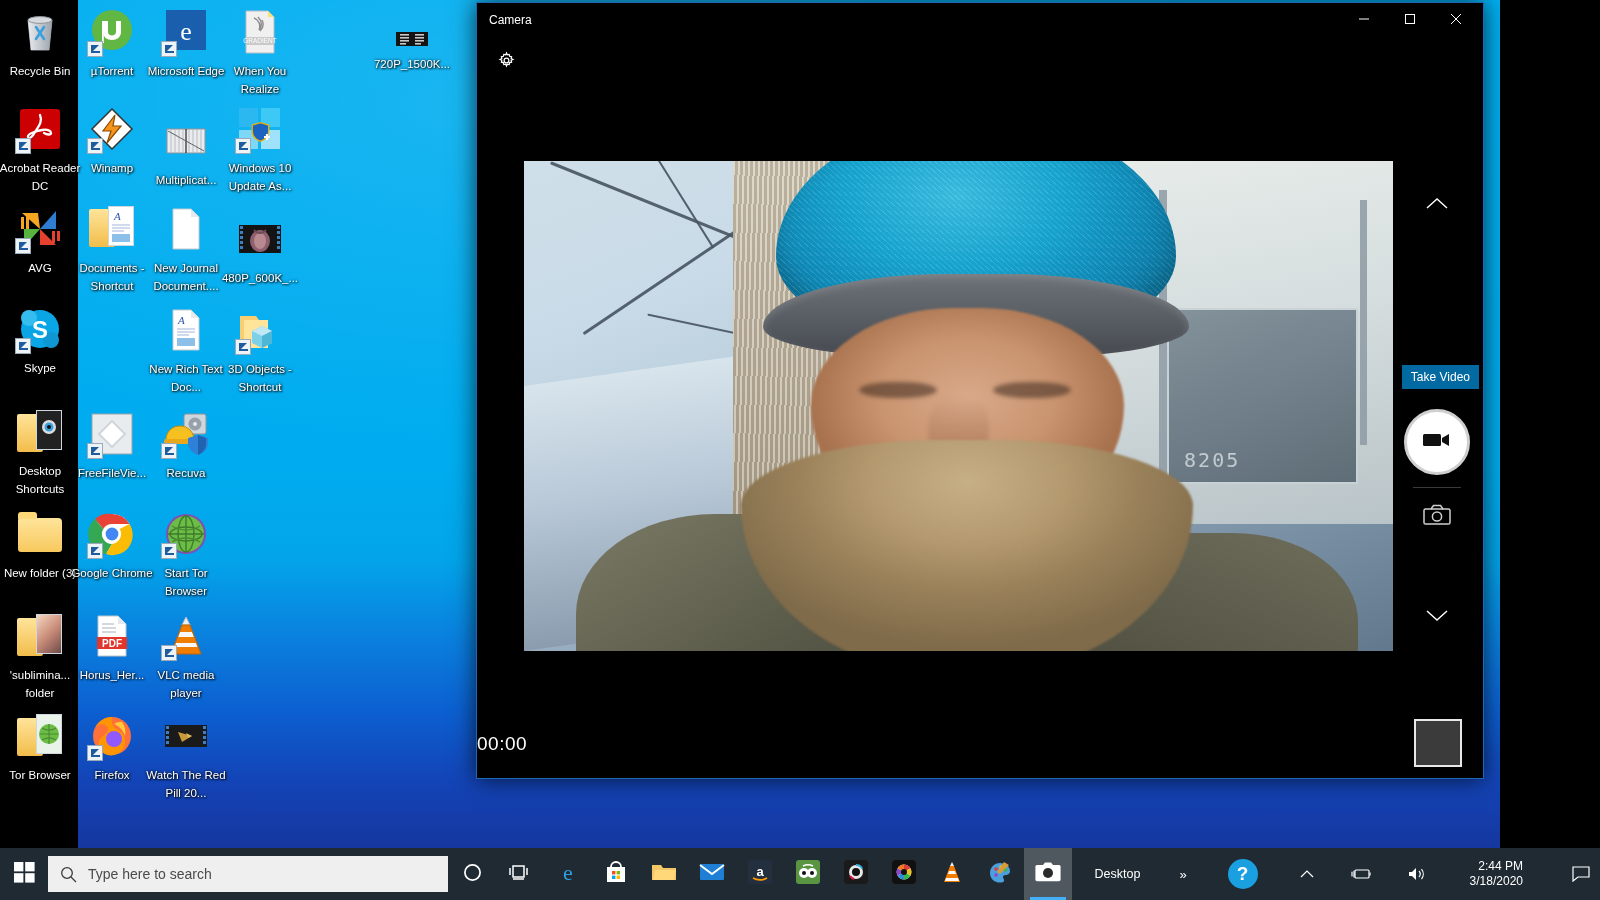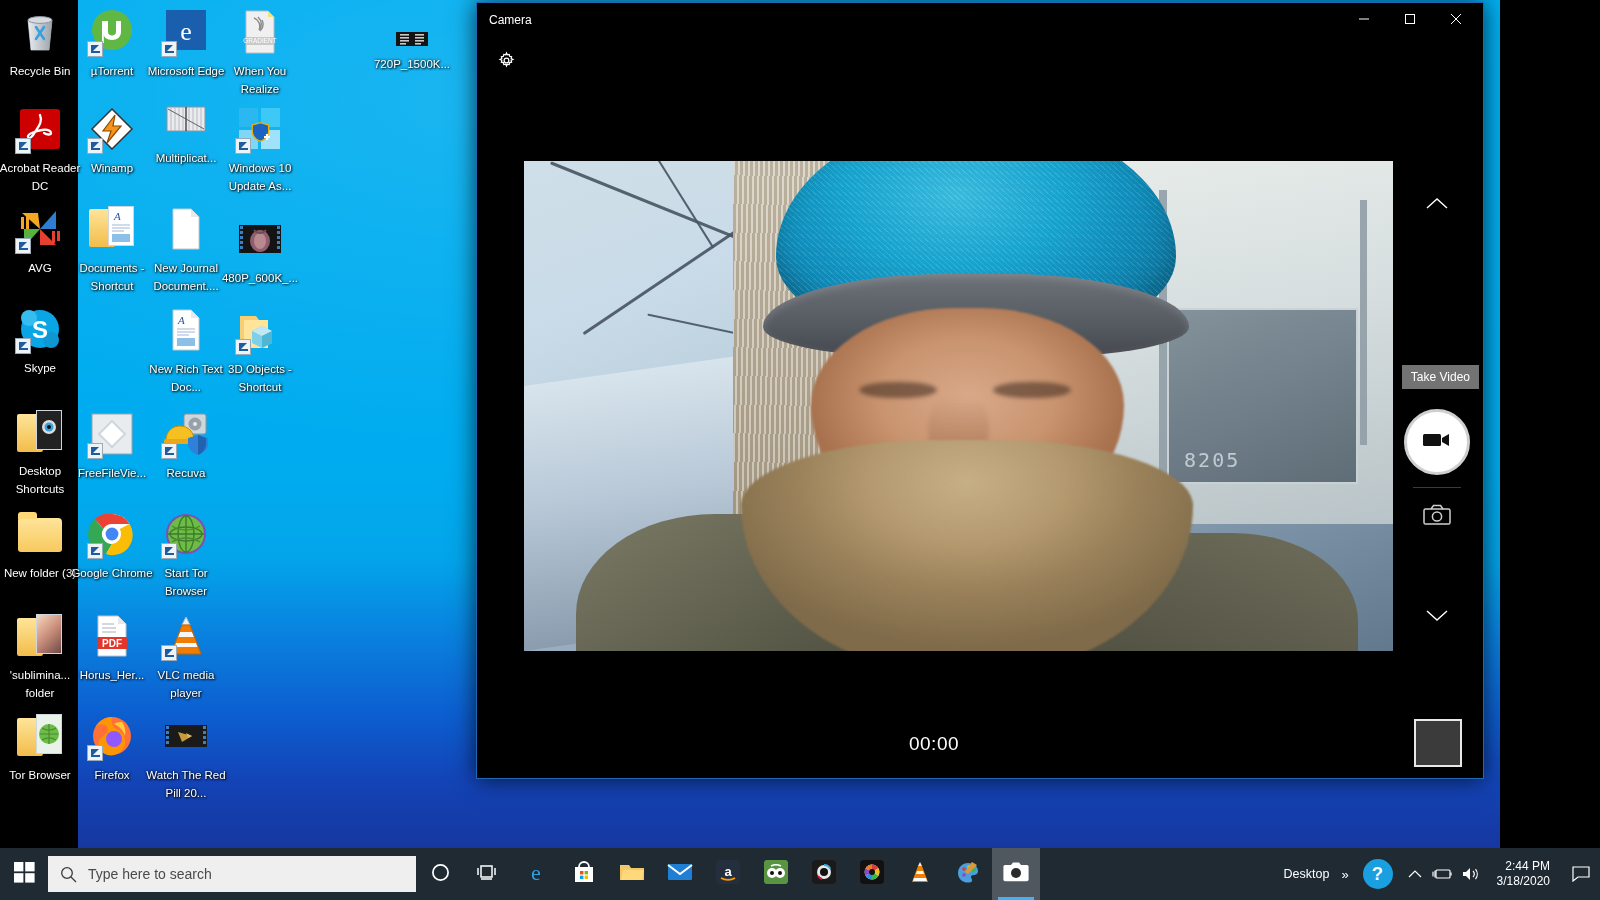--- a/index.html
+++ b/index.html
@@ -180,65 +180,65 @@
   #vp-blur{ position:absolute; inset:0; backdrop-filter:blur(.6px); }
 
   
   #cam-rail{ position:absolute; right:0; top:36px; width:92px; bottom:0; }
   .rail-chev{
     position:absolute; left:0; width:92px; height:40px;
     display:flex; align-items:center; justify-content:center; cursor:default;
   }
   #rail-up{ top:146px; } #rail-down{ top:558px; }
   #take-video-tip{
-    position:absolute; right:4px; top:326px; background:#737373; color:#fff;
+    position:absolute; right:4px; top:326px; background:#0369a1; color:#fff;
     font-size:12px; padding:5px 9px; white-space:nowrap;
   }
   #btn-video{
     position:absolute; left:13px; top:370px; width:66px; height:66px;
     border-radius:50%; background:#fff; border:3px solid #cfcfcf;
     box-shadow:0 0 0 3px #000; display:flex; align-items:center; justify-content:center;
     cursor:default;
   }
   #btn-photo{
     position:absolute; left:24px; top:456px; width:44px; height:44px;
     display:flex; align-items:center; justify-content:center; cursor:default;
   }
   #rail-sep{ position:absolute; left:22px; top:448px; width:48px; height:1px; background:#3a3a3a; }
 
   #cam-timer{
-    position:absolute; left:0; right:92px; top:730px; text-align:center;
+    position:absolute; left:0; right:92px; top:730px; text-align:left;
     color:#fff; font-size:19px; letter-spacing:.5px;
   }
   #cam-thumb{
     position:absolute; left:937px; top:716px; width:48px; height:48px;
     background:#3b3b3b; border:2px solid #e8e8e8; cursor:default;
   }
 
   
   #taskbar{
     position:absolute; left:0; bottom:0; width:1600px; height:52px;
     background:#1f2a33; display:flex; align-items:center;
   }
   #start-btn{ width:48px; height:52px; display:flex; align-items:center; justify-content:center; cursor:default; }
   #search-box{
-    width:368px; height:36px; background:#efefef; display:flex; align-items:center;
+    width:400px; height:36px; background:#efefef; display:flex; align-items:center;
     margin-left:0; cursor:text;
   }
   #search-icon{ width:40px; display:flex; align-items:center; justify-content:center; }
   #search-text{ font-size:14px; color:#4a4a4a; }
   .tb-btn{
     width:48px; height:52px; display:flex; align-items:center; justify-content:center;
     position:relative; cursor:default;
   }
   .tb-btn.active{ background:rgba(255,255,255,.22); }
   .tb-btn.active:after{
     content:""; position:absolute; left:6px; right:6px; bottom:0; height:3px; background:#45b0f5;
   }
-  #tray{ margin-left:auto; display:flex; align-items:center; height:52px; padding-right:0; }
+  #tray{ margin-left:auto; display:flex; align-items:center; height:52px; padding-right:0;gap:27px; }
   #tray-desktop{ font-size:12.5px; color:#fff; padding:0 6px; position:relative; cursor:default; }
   #tray-overflow{ color:#fff; font-size:13px; padding:0 6px; cursor:default; }
   #tray-help{
     width:30px;height:30px;border-radius:50%;background:#1a9fe0;color:#fff;
     display:flex;align-items:center;justify-content:center;font-size:19px;font-weight:bold;
     margin:0 8px; cursor:default;
   }
   .tray-ico{ width:28px;height:52px;display:flex;align-items:center;justify-content:center;cursor:default;}
   #tray-clock{
     color:#fff; font-size:12px; line-height:15px; text-align:right; padding:0 12px; cursor:default;
@@ -461,21 +461,21 @@
     <span class="glyph">
       <svg width="48" height="48" viewBox="0 0 48 48">
         <rect x="4" y="2" width="40" height="40" fill="#1a5fae"></rect>
         <text x="24" y="32" font-size="26" fill="#fff" text-anchor="middle" font-family="Liberation Serif, serif">e</text>
       </svg>
       <span class="shortcut-arrow"></span>
     </span>
     <span class="lbl">Microsoft Edge</span>
   </div>
 
-  <div class="icon" style="left:144px;top:95px;">
+  <div class="icon" style="left:144px;top:117px;">
     <span class="glyph">
       <svg width="48" height="48" viewBox="0 0 48 48">
         <rect x="5" y="12" width="38" height="24" fill="#e9ebee" stroke="#8d949b"></rect>
         <g stroke="#aab1b8" stroke-width=".8">
           <path d="M9 12v24M13 12v24M17 12v24M21 12v24M27 12v24M31 12v24M35 12v24M39 12v24"></path>
         </g>
         <path d="M24 12v24" stroke="#333" stroke-width="1.3"></path>
         <path d="M6 14l36 20" stroke="#555" stroke-width=".9"></path>
       </svg>
     </span>

